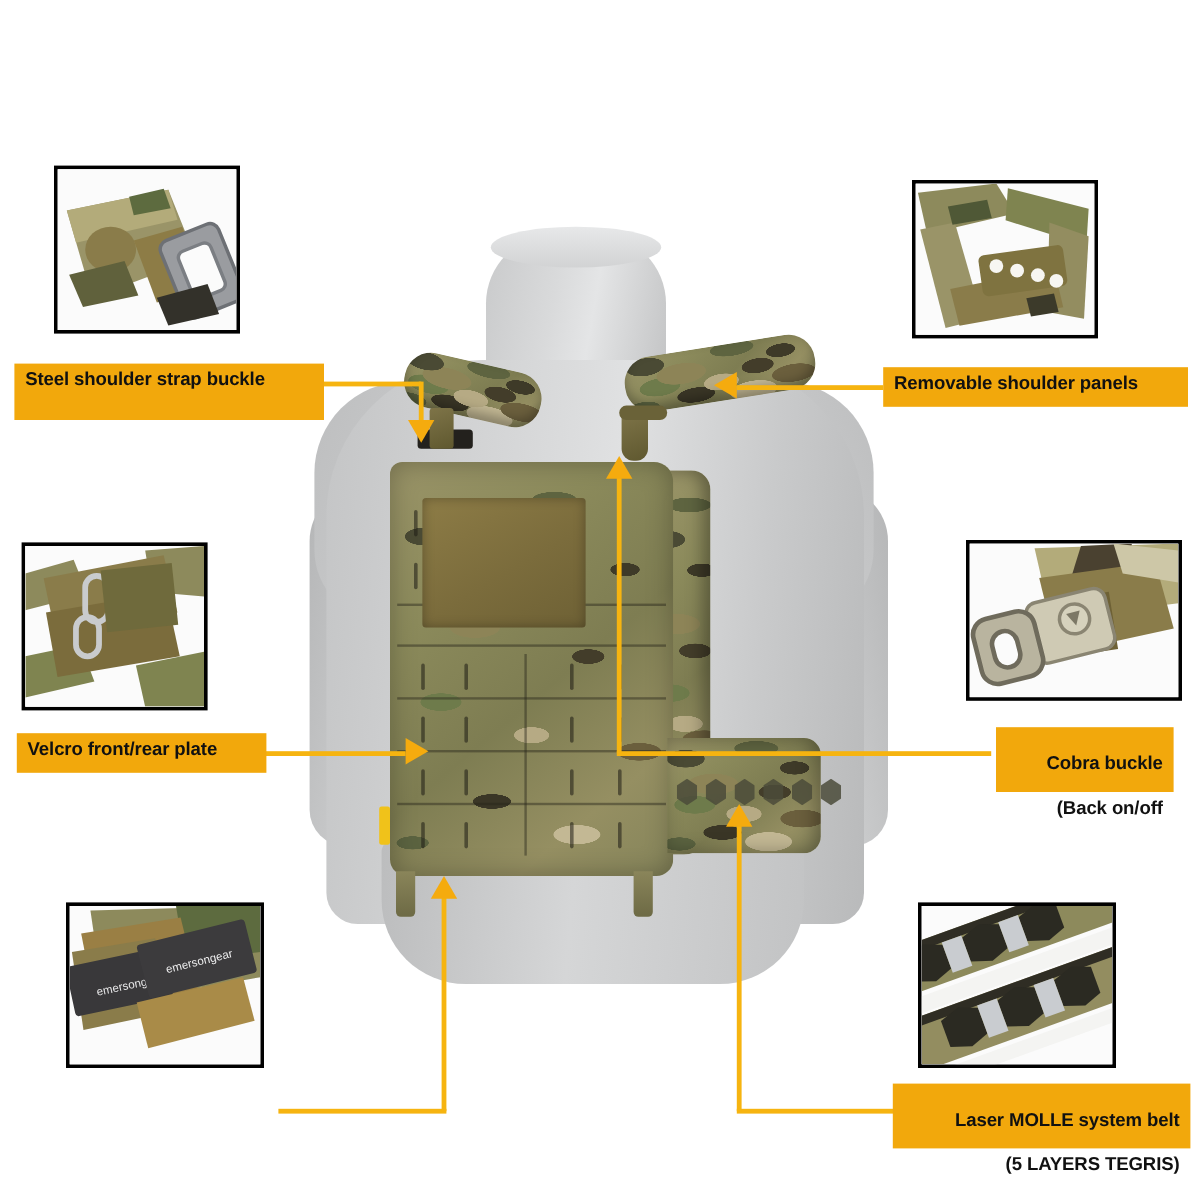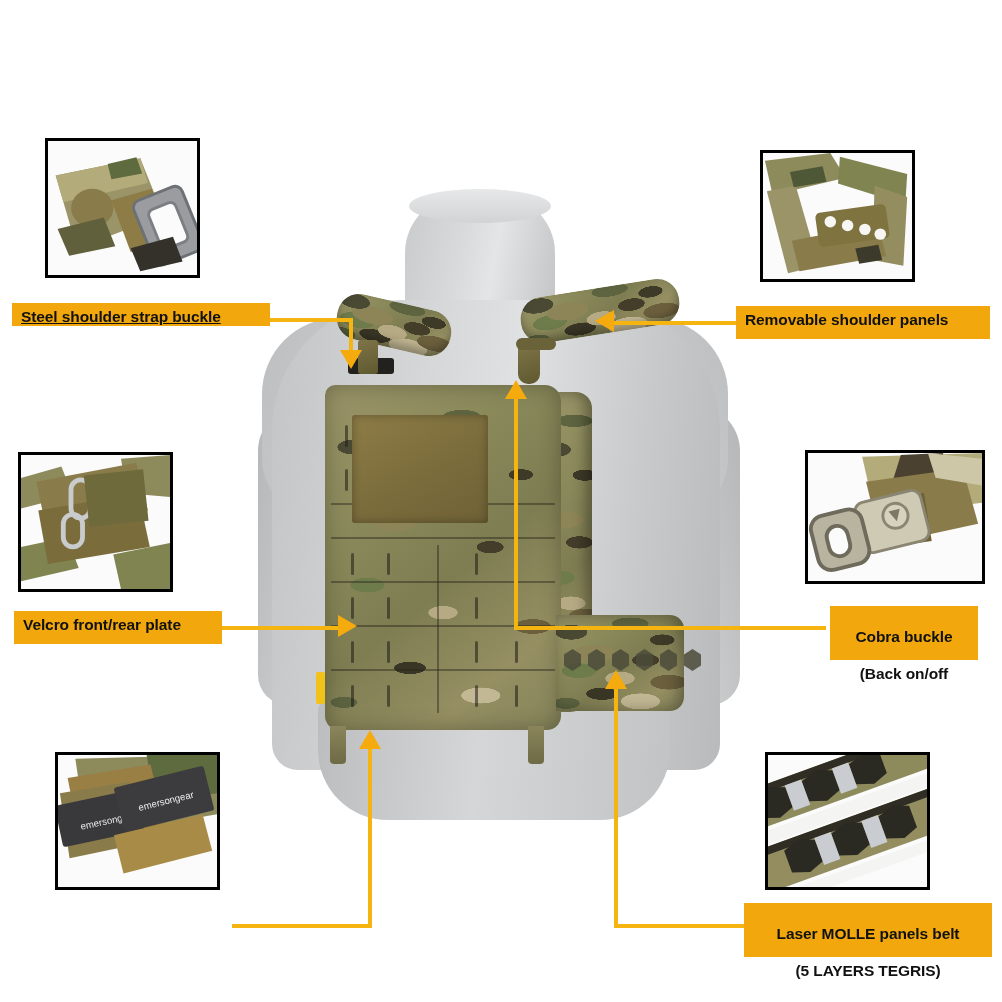--- a/index.html
+++ b/index.html
@@ -26,21 +26,21 @@
     background:#f2a80c;
     color:#111111;
     font-weight:bold;
     font-size:15.5px;
     line-height:1.18;
     padding:5px 9px 6px 9px;
     box-sizing:border-box;
     white-space:pre-line;
     letter-spacing:-0.1px;
   }
-  .label.center{text-align:center;}
+  .label.center{text-align:right;}
   
   .ln{position:absolute;background:#f6b410;}
   .ln.h{height:4px;}
   .ln.v{width:4px;}
   .arrow{position:absolute;width:0;height:0;}
   .arrow.down{border-left:11px solid transparent;border-right:11px solid transparent;border-top:19px solid #f5ab0e;}
   .arrow.up{border-left:11px solid transparent;border-right:11px solid transparent;border-bottom:19px solid #f5ab0e;}
   .arrow.right{border-top:11px solid transparent;border-bottom:11px solid transparent;border-left:19px solid #f5ab0e;}
   .arrow.left{border-top:11px solid transparent;border-bottom:11px solid transparent;border-right:19px solid #f5ab0e;}
 
@@ -365,30 +365,30 @@
   <div class="arrow up" style="left:505px;top:380px;"></div>
 
   <div class="ln h" style="left:232px;top:924px;width:140px;"></div>
   <div class="ln v" style="left:368px;top:748px;height:178px;"></div>
   <div class="arrow up" style="left:359px;top:730px;"></div>
 
   <div class="ln h" style="left:614px;top:924px;width:134px;"></div>
   <div class="ln v" style="left:614px;top:688px;height:238px;"></div>
   <div class="arrow up" style="left:605px;top:670px;"></div>
 
-  <div class="label" style="left:12px;top:303px;width:258px;height:23px;text-decoration:underline;">Steel shoulder strap buckle</div>
+  <div class="label" style="left:12px;top:303px;width:258px;height:47px;">Steel shoulder strap buckle</div>
 
   <div class="label" style="left:736px;top:306px;width:254px;height:33px;">Removable shoulder panels</div>
 
   <div class="label" style="left:14px;top:611px;width:208px;height:33px;">Velcro front/rear plate</div>
 
   <div class="label center" style="left:830px;top:606px;width:148px;height:54px;padding-top:4px;">
     <div>Cobra buckle</div>
     <div>(Back on/off</div>
   </div>
 
 
   <div class="label center" style="left:744px;top:903px;width:248px;height:54px;padding-top:4px;">
-    <div>Laser MOLLE panels belt</div>
+    <div>Laser MOLLE system belt</div>
     <div>(5 LAYERS TEGRIS)</div>
   </div>
 
 </div>
 
 </body></html>

